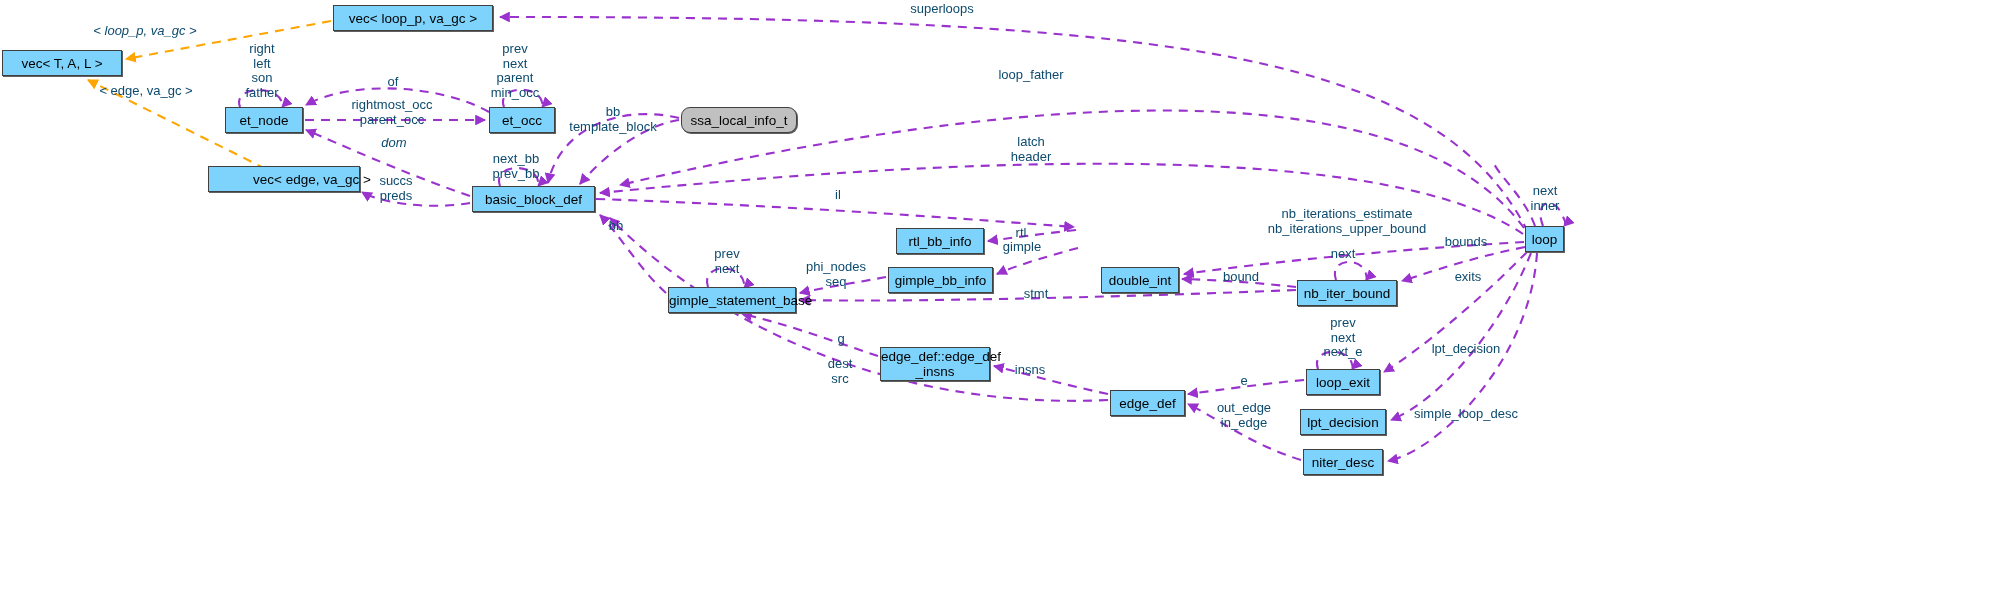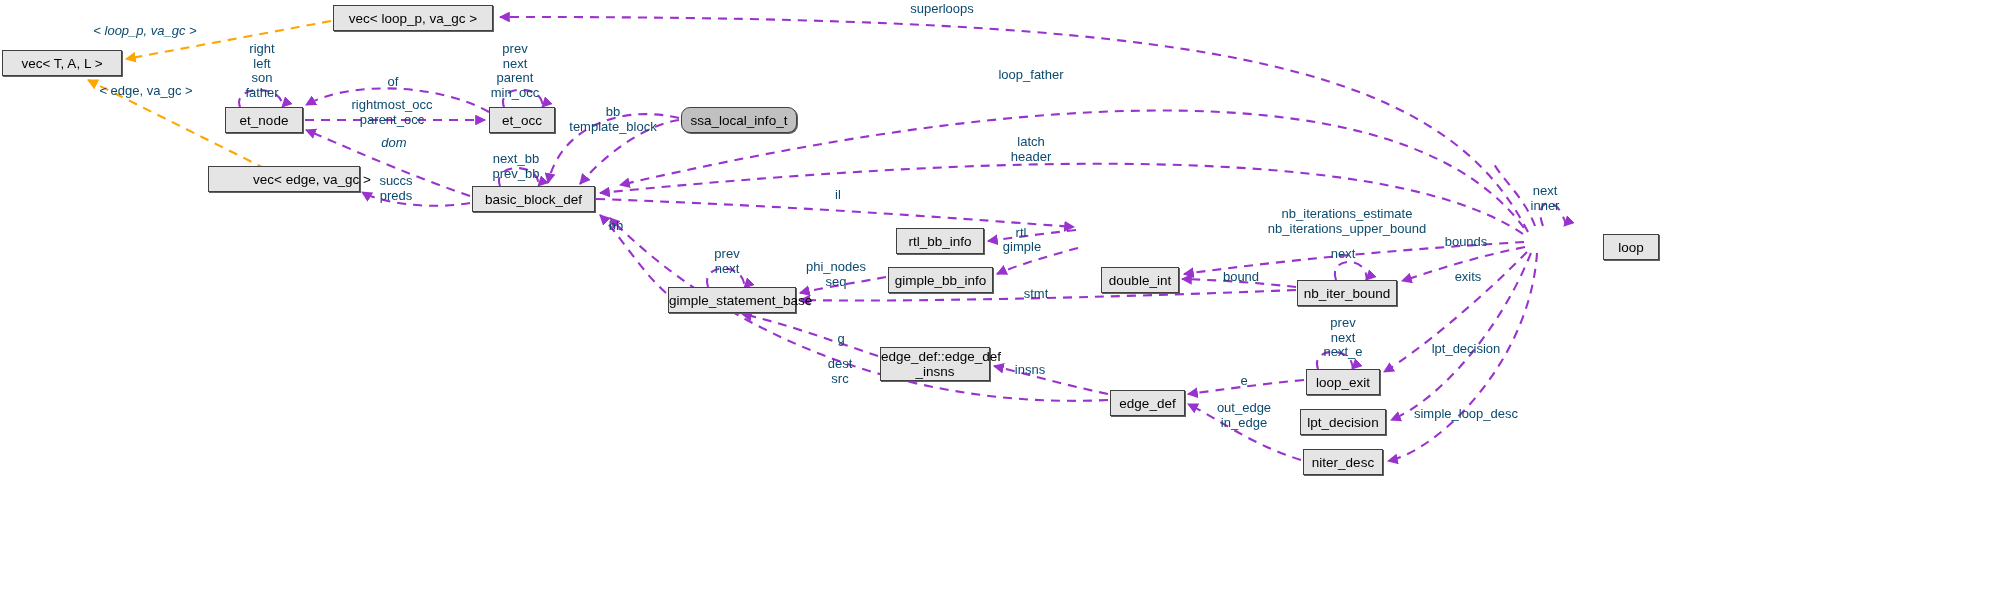--- a/index.html
+++ b/index.html
@@ -20,21 +20,21 @@
     left: 0;
     top: 0;
     width: 2016px;
     height: 612px;
     pointer-events: none;
   }
   .node {
     position: absolute;
     box-sizing: border-box;
     border: 1px solid #404040;
-    background: #e5e5e5;
+    background: #7dd3fc;
     color: #000000;
     font-size: 13.5px;
     line-height: 15px;
     text-align: center;
     display: flex;
     align-items: center;
     justify-content: center;
     white-space: pre;
     box-shadow: 1px 1px 0 0 #606060;
   }
@@ -195,21 +195,21 @@
   </div>
   <div class="node" style="left:1306px;top:369px;width:74px;height:26px;">
     <span class="nlabel">loop_exit</span>
   </div>
   <div class="node" style="left:1300px;top:409px;width:86px;height:26px;">
     <span class="nlabel">lpt_decision</span>
   </div>
   <div class="node" style="left:1303px;top:449px;width:80px;height:26px;">
     <span class="nlabel">niter_desc</span>
   </div>
-  <div class="node" style="left:1603px;top:226px;width:56px;height:26px;margin-top:8px;">
+  <div class="node" style="left:1525px;top:226px;width:39px;height:26px;">
     <span class="nlabel">loop</span>
   </div>
 
   <div class="elabel" style="left:145px;top:24px;font-style:italic;">&lt; loop_p, va_gc &gt;</div>
   <div class="elabel" style="left:146px;top:84px;">&lt; edge, va_gc &gt;</div>
   <div class="elabel" style="left:262px;top:42px;">right
 left
 son
 father</div>
   <div class="elabel" style="left:393px;top:75px;">of</div>

